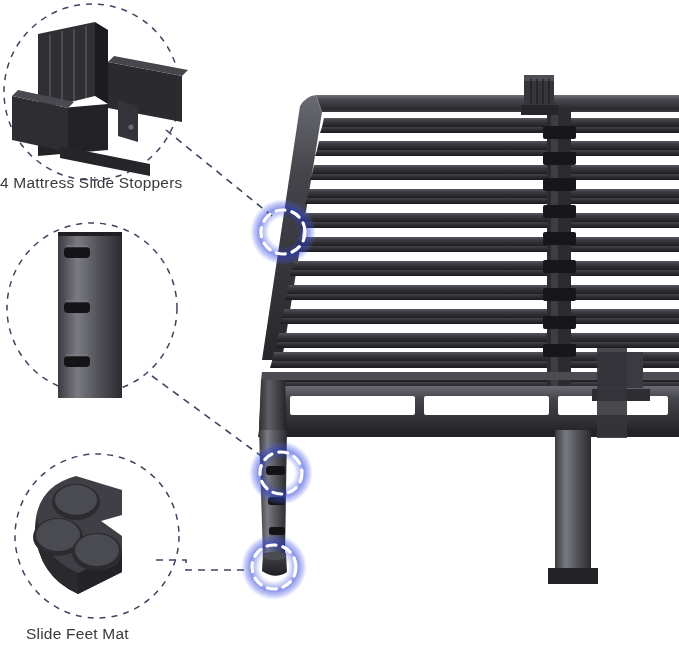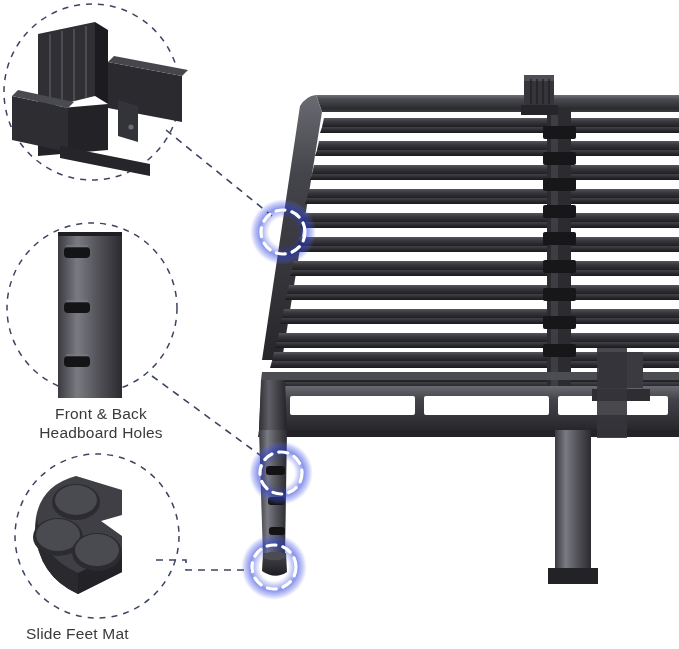--- a/index.html
+++ b/index.html
@@ -239,19 +239,18 @@
         <circle cx="281" cy="473" r="32" fill="url(#gGlow)"></circle>
         <circle cx="281" cy="473" r="21" fill="none" stroke="#ffffff" stroke-width="3.2" stroke-dasharray="9 7" stroke-linecap="round"></circle>
       </g>
       <g>
         <circle cx="274" cy="567" r="33" fill="url(#gGlow)"></circle>
         <circle cx="274" cy="567" r="22" fill="none" stroke="#ffffff" stroke-width="3.2" stroke-dasharray="9 7" stroke-linecap="round"></circle>
       </g>
     </g>
   </svg>
 
-
-  <div class="cap" id="cap2">Front &amp; Back
-Headboard Holes</div>
+  <div class="cap" id="cap1">4 Mattress Slide Stoppers</div>
+
 
   <div class="cap" id="cap3">Slide Feet Mat</div>
 
 </div>
 
 </body></html>

